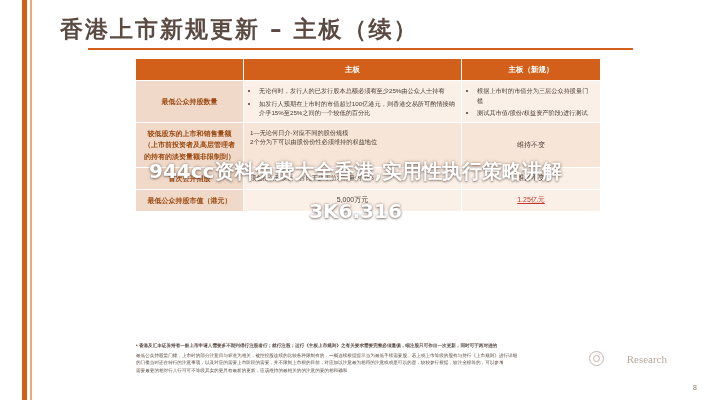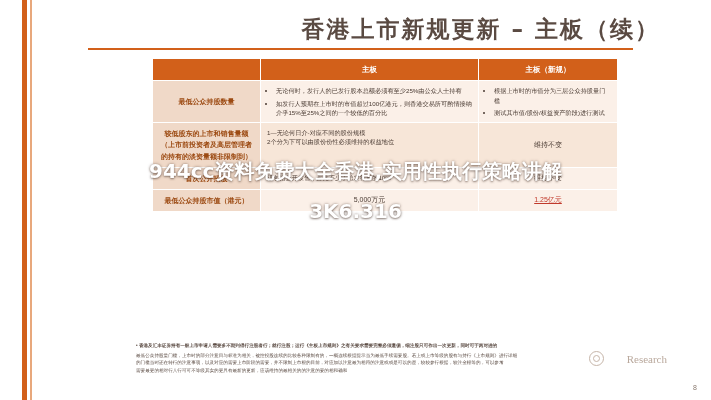--- a/index.html
+++ b/index.html
@@ -36,39 +36,39 @@
     width: 2px;
     height: 400px;
     background: #e8a87c;
   }
   
   .slide-title {
     position: absolute;
     left: 60px;
     top: 14px;
     width: 600px;
-    text-align: right;
+    text-align: left;
     font-size: 23px;
     font-weight: bold;
     color: #5a4a42;
     letter-spacing: 2px;
     font-family: "DejaVu Sans", "Liberation Sans", sans-serif;
   }
   .title-rule {
     position: absolute;
     left: 88px;
     top: 48px;
     width: 545px;
     height: 2px;
     background: #d2601a;
   }
   
   .tbl {
     position: absolute;
-    left: 152px;
+    left: 135px;
     top: 58px;
     width: 465px;
     border-collapse: collapse;
     table-layout: fixed;
     font-size: 6.2px;
     color: #4a3b33;
     line-height: 1.5;
   }
   .tbl col.c1 { width: 108px; }
   .tbl col.c2 { width: 218px; }

